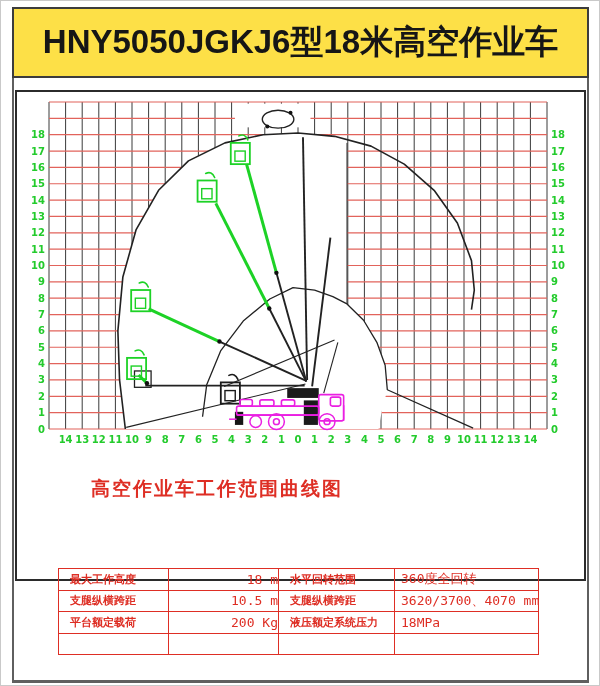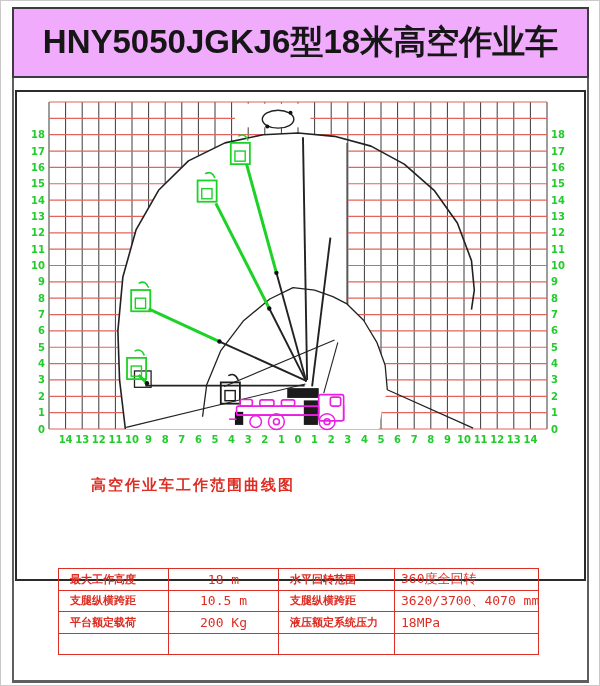--- a/index.html
+++ b/index.html
@@ -3,38 +3,38 @@
 <meta charset="utf-8">
 <style>
   * { box-sizing: border-box; margin: 0; padding: 0; }
   html,body { background:#fff; }
   body { width:600px; height:686px; font-family:"Liberation Sans", sans-serif; overflow:hidden; }
   .page { position:relative; width:600px; height:686px; background:#fff; border:1px solid #c9c9c9; }
   .frame { position:absolute; left:11px; top:6px; width:577px; height:676px;
            border:2px solid #5f5f5f; border-bottom-width:3px; }
   .title-box { position:absolute; left:11px; top:6px; width:577px; height:71px;
                border:2px solid #3c3c3c; display:flex; align-items:center; justify-content:center;
-               background:#f0abfc; }
+               background:#fde047; }
   .title-box .title { font-size:33px; font-weight:600; color:#161616; letter-spacing:0px;
                       white-space:nowrap; }
   .diagram-box { position:absolute; left:14px; top:89px; width:571px; height:491px;
                  border:2px solid #2b2b2b; background:#fff; }
   .diagram-box svg { position:absolute; left:0; top:0; }
-  .diagram-caption { position:absolute; left:74px; top:384px; font-size:15px; font-weight:700;
+  .diagram-caption { position:absolute; left:74px; top:384px; font-size:19px; font-weight:700;
                      color:#de2e24; letter-spacing:2px; white-space:nowrap; }
   .params-title { position:absolute; left:70px; top:537px; width:390px; text-align:center;
                   font-size:16px; font-weight:700; color:#de2e24; letter-spacing:1.5px; }
   table.params { position:absolute; left:57px; top:567px; width:480px; border-collapse:collapse;
                  table-layout:fixed; }
   table.params td { border:1.5px solid #de2e24; color:#de2e24; height:21.6px;
                     overflow:hidden; white-space:nowrap; vertical-align:middle; }
   td.lab { font-size:11px; font-weight:600; padding-left:11px;
            font-family:"Liberation Sans", sans-serif; }
   td.val { font-size:13px; padding-left:6px; font-family:"DejaVu Sans Mono", monospace; }
-  td.val1 { text-align:center; padding-left:0; }
+  td.val1 { text-align:right; padding-left:0; }
 </style>
 </head>
 <body>
 
 <div class="page">
   <div class="frame"></div>
 
   <div class="title-box">
     <div class="title">HNY5050JGKJ6型18米高空作业车</div>
   </div>

